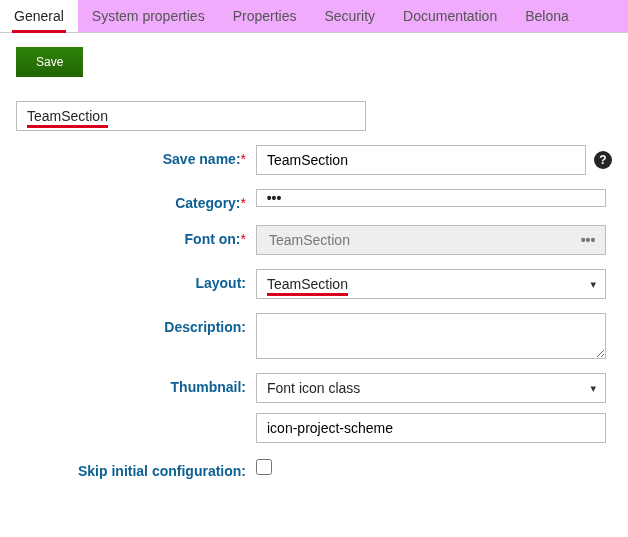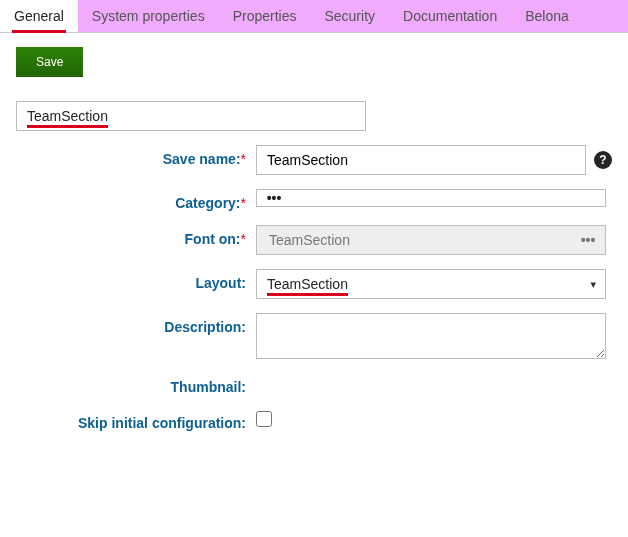--- a/index.html
+++ b/index.html
@@ -226,20 +226,28 @@
 
   <div class="row">
     <div class="label-col">Description:</div>
     <div class="field-col">
       <textarea class="textarea-input" style=""></textarea>
     </div>
   </div>
 
   <div class="row">
     <div class="label-col">Thumbnail:</div>
+    <div class="field-col">
+      <div class="stack">
+        <div class="select-wrap">
+          <div class="select-input">Font icon class</div>
+        </div>
+        <input type="text" class="text-input" value="icon-project-scheme" style="">
+      </div>
+    </div>
   </div>
 
   <div class="row">
     <div class="label-col">Skip initial configuration:</div>
     <div class="field-col">
       <input type="checkbox" class="checkbox" style="">
     </div>
   </div>
 
 </div>

